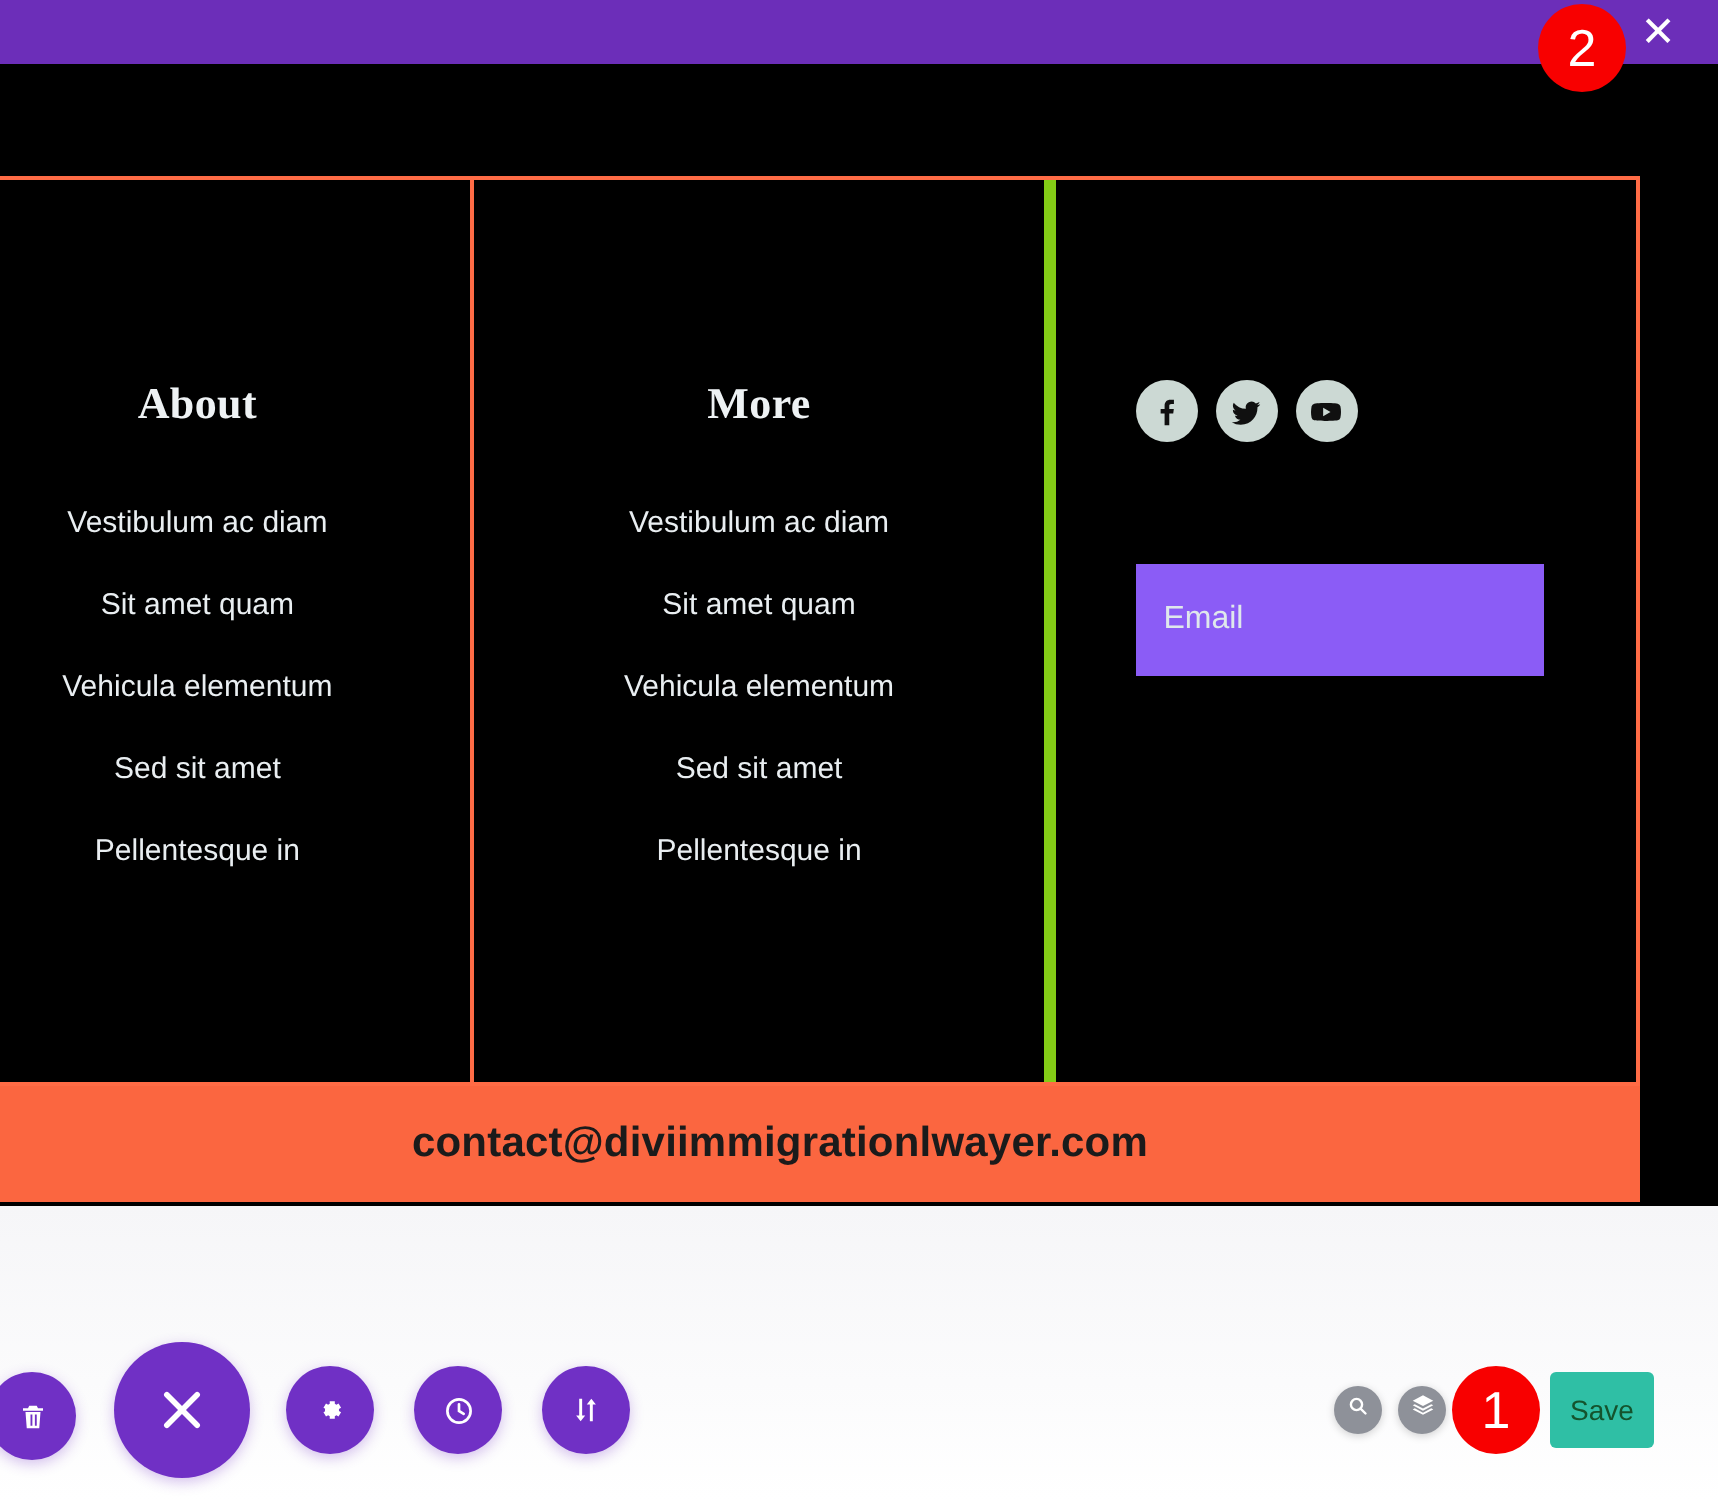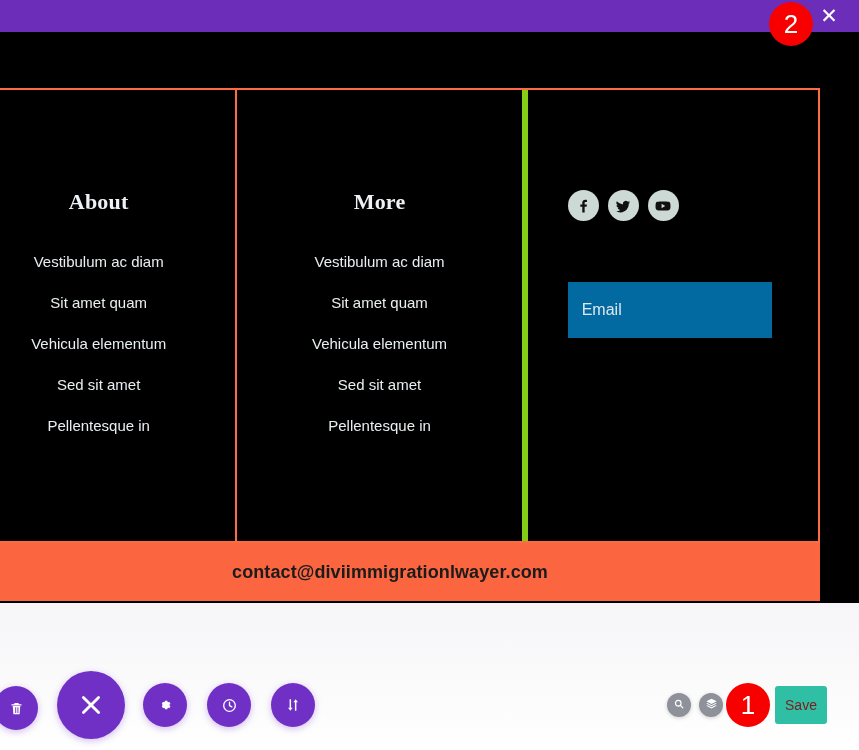--- a/index.html
+++ b/index.html
@@ -142,21 +142,21 @@
     cursor: pointer;
   }
   .social-btn svg { display: block; }
 
   #email-field {
     position: absolute;
     left: 40px;
     top: 192px;
     width: 204px;
     height: 56px;
-    background: #0369a1;
+    background: #8b5cf6;
     border: none;
     outline: none;
     box-sizing: border-box;
     padding: 0 14px;
     color: #e8eef1;
     font-size: 16px;
     font-family: "Liberation Sans", sans-serif;
   }
   #email-field::placeholder { color: #dfe8ec; opacity: 1; }
 
@@ -182,21 +182,21 @@
     left: -40px;
     top: 511px;
     width: 860px;
     height: 58px;
     background: #fb6640;
     display: flex;
     align-items: center;
     justify-content: center;
   }
   #contact-email {
-    font-size: 18px;
+    font-size: 21px;
     font-weight: bold;
     color: #1b1b1b;
     letter-spacing: 0.1px;
     cursor: pointer;
   }
 
   
   #editor-toolbar {
     position: absolute;
     left: 0;
@@ -240,21 +240,21 @@
 
   #save-button {
     position: absolute;
     left: 775px;
     top: 686px;
     width: 52px;
     height: 38px;
     background: #2fbfa5;
     border: none;
     border-radius: 3px;
-    color: #7f1d1d;
+    color: #14532d;
     font-size: 14px;
     font-family: "Liberation Sans", sans-serif;
     cursor: pointer;
     z-index: 50;
   }
 </style>
 </head>
 <body>
 
 <div id="top-bar">

